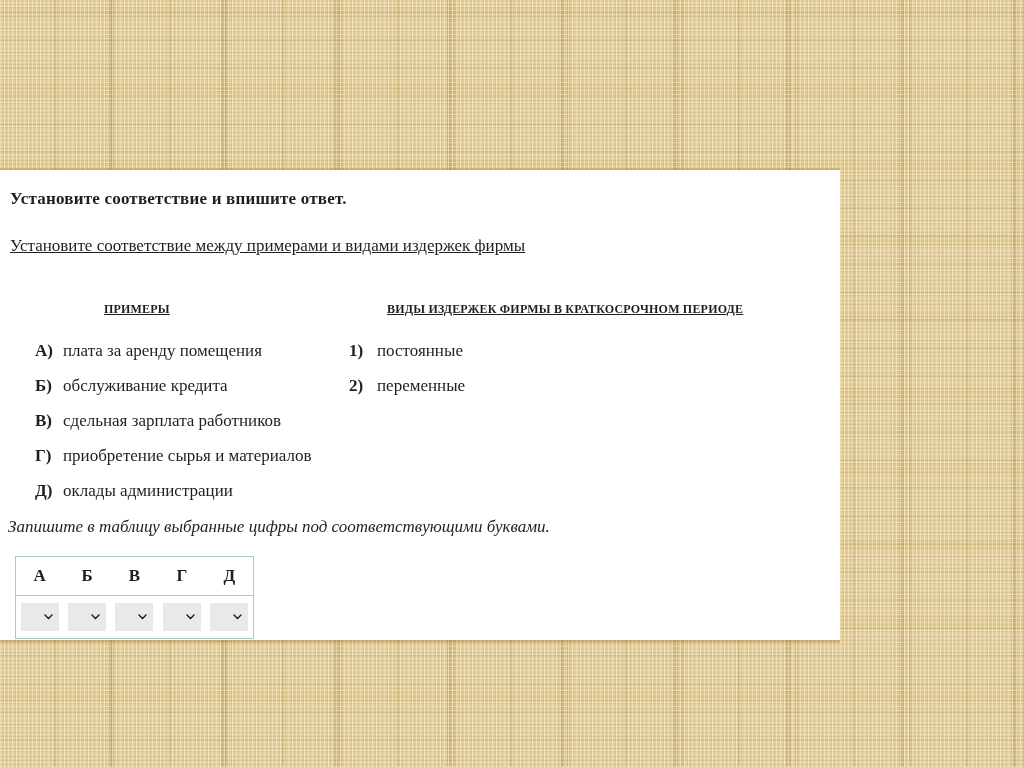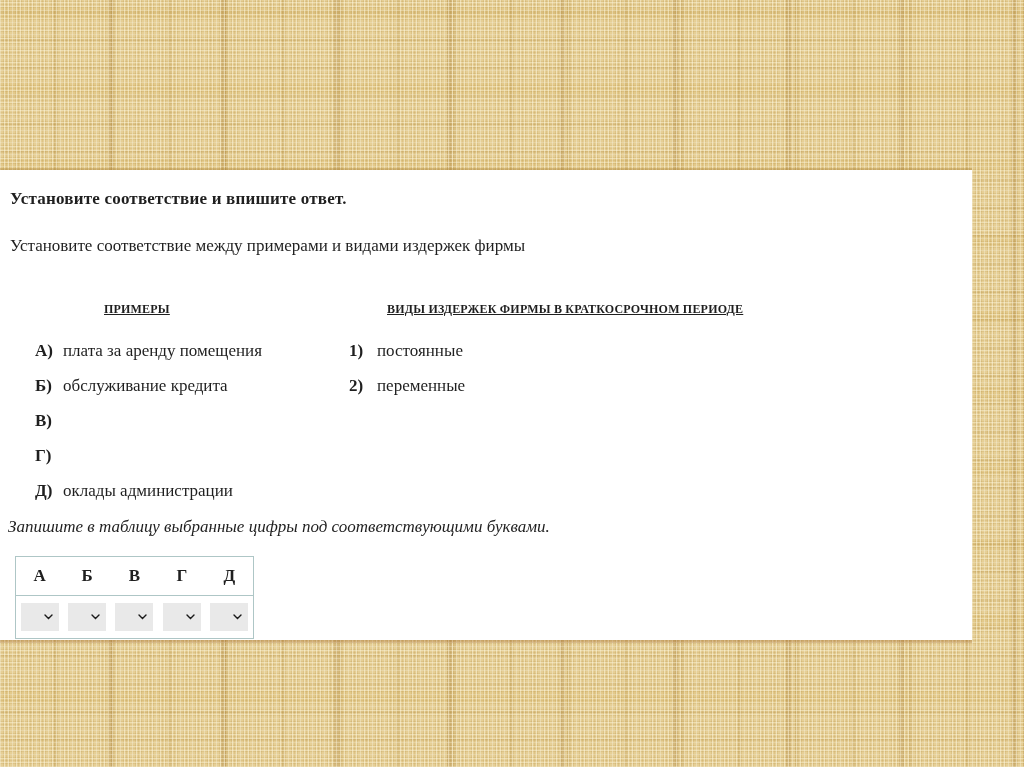--- a/index.html
+++ b/index.html
@@ -18,29 +18,29 @@
       repeating-linear-gradient(0deg,  rgba(255,250,228,0.35) 0 1px, rgba(255,250,228,0) 1px 4px),
       repeating-linear-gradient(90deg, rgba(172,132,52,0.16) 0 1px, transparent 1px 3px),
       repeating-linear-gradient(0deg,  rgba(172,132,52,0.15) 0 1px, transparent 1px 3px),
       repeating-linear-gradient(90deg, transparent 0 54px, rgba(172,132,52,0.20) 54px 57px),
       repeating-linear-gradient(0deg,  transparent 0 26px, rgba(172,132,52,0.16) 26px 28px),
       repeating-linear-gradient(90deg, transparent 0 108px, rgba(150,105,35,0.22) 108px 113px),
       repeating-linear-gradient(0deg,  transparent 0 64px, rgba(224,196,128,0.5) 64px 76px);
   }
   
   .panel {
-    position:absolute; left:0; top:170px; width:972px; height:470px;
+    position:absolute; left:0; top:170px; width:840px; height:470px;
     background:#ffffff;
     box-shadow:0 -2px 0 rgba(170,128,55,0.35), 0 3px 0 rgba(160,100,40,0.30);
   }
   .title {
     position:absolute; left:10px; top:19px;
     font-size:17px; font-weight:bold; letter-spacing:0.2px;
   }
-  .desc-line1 { position:absolute; left:10px; top:66px;  font-size:17px; white-space:nowrap; }
+  .desc-line1 { position:absolute; left:10px; top:66px;  font-size:17px; white-space:nowrap;text-decoration:underline; }
   .desc-line2 { position:absolute; left:10px; top:91px;  font-size:17px; white-space:nowrap; }
 
   .col-head {
     position:absolute; top:132px;
     font-size:12px; font-weight:bold; text-decoration:underline;
     white-space:nowrap; letter-spacing:0.2px;
   }
   .col-head.left  { left:104px; }
   .col-head.right { left:347px;margin-left:40px; }
 
@@ -96,23 +96,25 @@
       <div class="item-row">
         <span class="item-label">А)</span>
         <span class="item-text">плата за аренду помещения</span>
       </div>
       <div class="item-row">
         <span class="item-label">Б)</span>
         <span class="item-text">обслуживание кредита</span>
       </div>
       <div class="item-row">
         <span class="item-label">В)</span>
+        <span class="item-text">сдельная зарплата работников</span>
       </div>
       <div class="item-row">
         <span class="item-label">Г)</span>
+        <span class="item-text">приобретение сырья и материалов</span>
       </div>
       <div class="item-row">
         <span class="item-label">Д)</span>
         <span class="item-text">оклады администрации</span>
       </div>
     </div>
 
     <div class="items right-items">
       <div class="item-row">
         <span class="item-label">1)</span>

